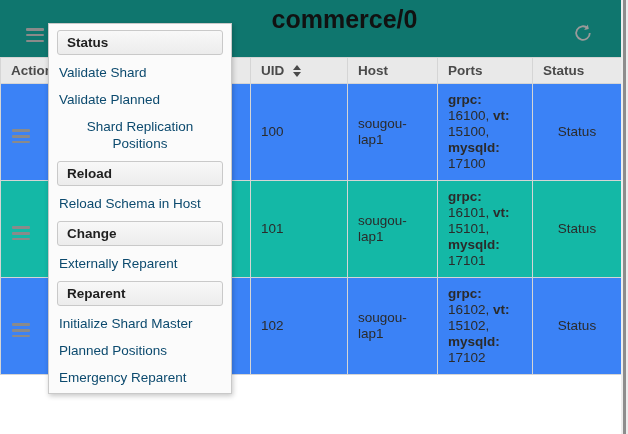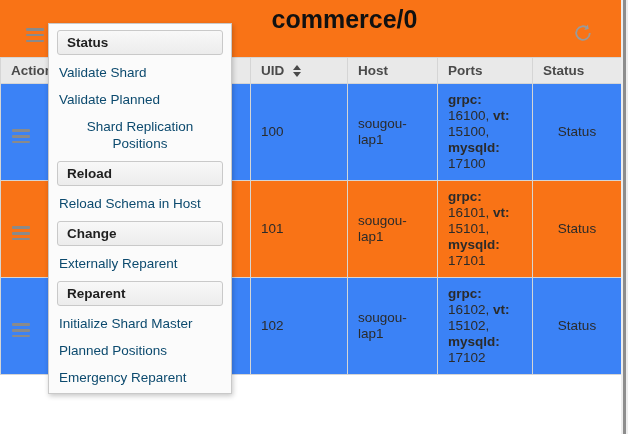--- a/index.html
+++ b/index.html
@@ -3,21 +3,21 @@
 <meta charset="utf-8">
 <style>
   html,body { margin:0; padding:0; background:#fff; }
   .app {
     position:relative; width:628px; height:434px; overflow:hidden;
     background:#ffffff; font-family:"Liberation Sans", sans-serif;
     -webkit-font-smoothing:antialiased;
   }
 
   
-  .topbar { position:absolute; top:0; left:0; width:621px; height:57px; background:#f97316; }
+  .topbar { position:absolute; top:0; left:0; width:621px; height:57px; background:#0f766e; }
   .icon-btn { background:none; border:none; padding:0; margin:0; cursor:pointer; }
   .nav-menu-button { position:absolute; left:26px; top:27px; width:20px; height:16px; }
   .hamburger { display:flex; flex-direction:column; justify-content:space-between; width:18px; height:14px; }
   .hamburger .bar { width:18px; height:2.5px; background:#8a8a8a; border-radius:1px; }
   .page-title {
     position:absolute; top:5px; left:50%;
     transform:translateX(-50%) translateX(34px);
     margin:0; font-size:25px; font-weight:bold; color:#111; white-space:nowrap;
   }
   .refresh-button { position:absolute; right:27px; top:22px; width:22px; height:22px; }
@@ -32,21 +32,21 @@
   col.c-ports { width:95px; } col.c-status { width:89px; }
   .tablets th, .tablets td { border:1px solid #d5d5d5; overflow:hidden; }
   .tablets th {
     background:#e9e9e9; height:25px; padding:0 10px;
     font-weight:bold; color:#4a4a4a; text-align:left; font-size:13.5px;
   }
   .tablets td {
     height:88px; vertical-align:middle; padding:4px 10px;
     color:#2b2b2b; line-height:16px; background:#3b82f6;
   }
-  tr.alt td { background:#f97316; }
+  tr.alt td { background:#14b8a6; }
   td.status-cell { text-align:center; }
   td.ports-cell b { font-weight:bold; }
   .th-wrap { display:inline-flex; align-items:center; gap:9px; }
   .sort-icon { display:inline-flex; flex-direction:column; gap:2px; }
   .sort-icon .tri-up { width:0; height:0; border-left:4px solid transparent; border-right:4px solid transparent; border-bottom:5px solid #4a4a4a; }
   .sort-icon .tri-down { width:0; height:0; border-left:4px solid transparent; border-right:4px solid transparent; border-top:5px solid #4a4a4a; }
   .row-menu-button { width:20px; height:16px; margin-left:1px; }
 
   
   .context-menu {

